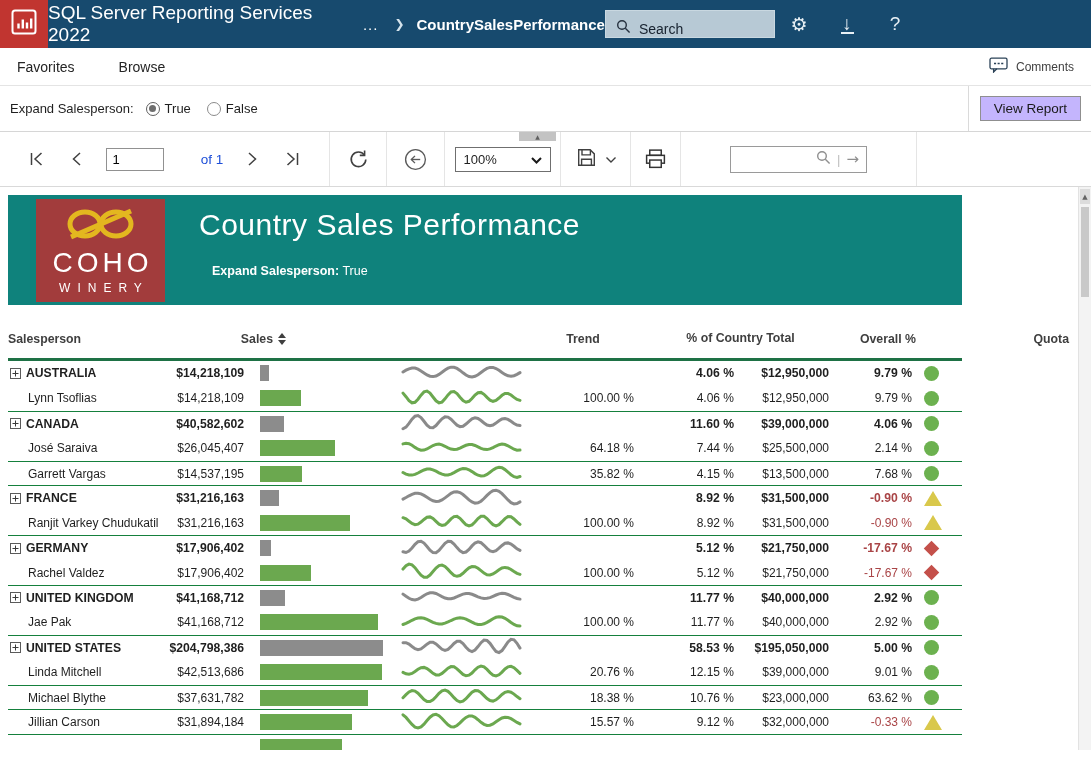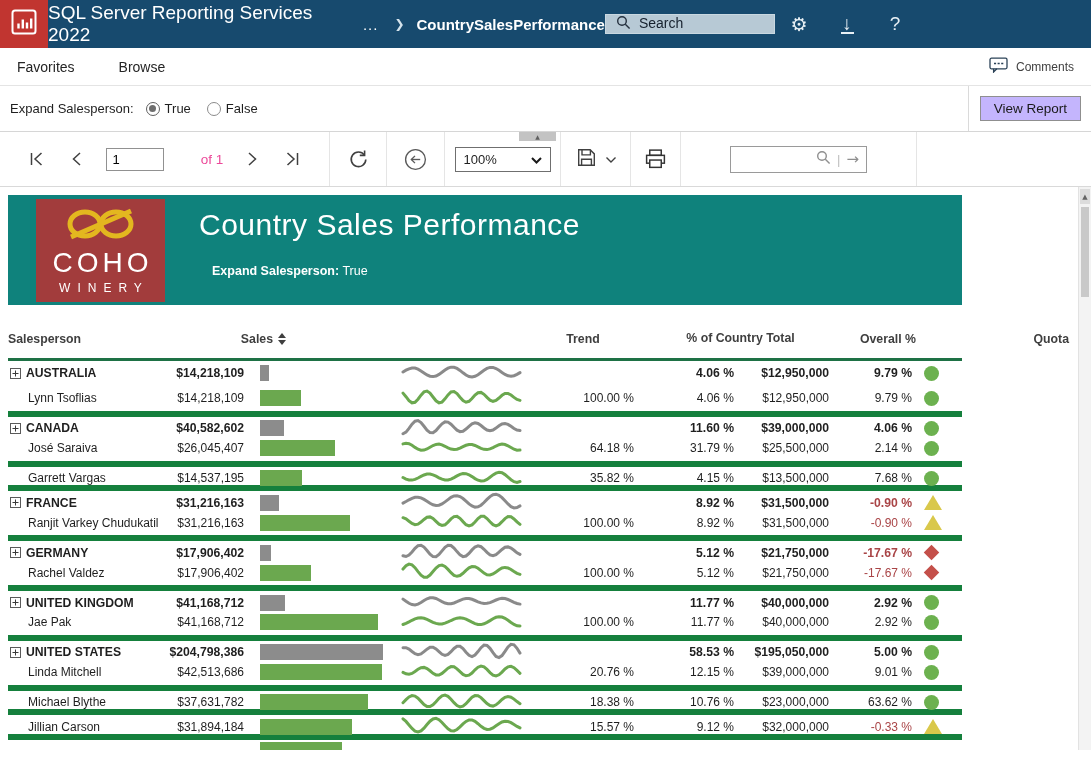--- a/index.html
+++ b/index.html
@@ -8,21 +8,21 @@
     width:1091px; height:758px; overflow:hidden; background:#fff;
     font-family:"Liberation Sans","DejaVu Sans",sans-serif; color:#1f1f1f;
   }
   
   .topbar { height:48px; background:var(--topbar-bg,#174A6E); display:flex; align-items:center; color:#fff; }
   .logo-tile { width:48px; height:48px; flex:0 0 48px; background:var(--logo-tile-red,#C13530); display:flex; align-items:center; justify-content:center; cursor:pointer; }
   .app-title { font-size:19px; }
   .crumb-ellipsis { margin-left:28px; font-size:15px; letter-spacing:1px; cursor:pointer; }
   .crumb-chevron { margin-left:16px; font-size:12px; color:#D5E3EC; font-family:"DejaVu Sans",sans-serif; }
   .crumb { margin-left:12px; font-size:15px; font-weight:700; }
-  .search-pill { margin-left:auto; width:183px; height:20px; background:var(--search-pill-bg,#B7C9D5); border:1px solid #C9D8E1; display:flex; align-items:flex-start; gap:8px; padding:0 10px; color:#16212E; font-size:14px; cursor:text; }
+  .search-pill { margin-left:auto; width:183px; height:28px; background:var(--search-pill-bg,#B7C9D5); border:1px solid #C9D8E1; display:flex; align-items:flex-end; gap:8px; padding:0 10px; color:#16212E; font-size:14px; cursor:text; }
   .hicons { display:flex; align-items:center; margin-right:172px; }
   .hicon { width:48px; text-align:center; font-size:19px; color:#E8F0F5; cursor:pointer; line-height:48px; }
   .hicon.gear { font-family:"DejaVu Sans",sans-serif; }
   .dl-wrap { display:inline-flex; flex-direction:column; align-items:center; line-height:16px; vertical-align:middle; }
   .dl-bar { width:13px; height:2px; background:#E8F0F5; margin-top:0; }
   
   .tabsbar { height:38px; background:#fff; border-bottom:1px solid #E4E4E4; display:flex; align-items:center; padding:0 17px; font-size:14px; color:#252525; }
   .tab { cursor:pointer; }
   .tab + .tab { margin-left:44px; }
   .comments-btn { margin-left:auto; display:flex; align-items:center; gap:8px; color:#404040; cursor:pointer; font-size:12px; }
@@ -40,39 +40,39 @@
   .collapse-handle { position:absolute; top:0; left:519px; width:37px; height:9px; background:#C3C3C3; display:flex; align-items:center; justify-content:center; cursor:pointer; z-index:2; }
   .collapse-handle span { font-size:6px; color:#5F5F5F; line-height:1; font-family:"DejaVu Sans",sans-serif; }
   .tgroup { display:flex; align-items:center; border-right:1px solid #E5E5E5; }
   .pager { width:330px; padding:0 26px; justify-content:space-between; }
   .wc { justify-content:center; }
   .w57{width:57px;} .w58{width:58px;} .w116{width:116px;} .w70{width:70px; gap:6px;} .w50{width:50px;} 
   .find-group { width:236px; justify-content:center; }
   .tfill { flex:1; border-right:none; }
   .tbtn { background:none; border:none; padding:2px; cursor:pointer; display:flex; align-items:center; }
   .page-input { width:58px; height:23px; border:1px solid #919191; font-size:13px; padding:0 0 0 6px; font-family:inherit; }
-  .of { font-size:13.5px; color:#ec4899;margin-left:16px; }
+  .of { font-size:13.5px; color:#1d4ed8;margin-left:16px; }
   .zoom-select { width:96px; height:25px; border:1px solid #6F6F6F; background:#fff; display:flex; align-items:center; justify-content:space-between; padding:0 8px; font-size:13px; cursor:pointer; }
   .find-box { width:137px; height:27px; border:1px solid #9A9A9A; display:flex; align-items:center; gap:6px; padding:0 7px; }
   .find-input { flex:1; min-width:0; border:none; outline:none; font-size:13px; font-family:inherit; }
   .find-pipe { color:#BDBDBD; font-size:13px; }
   .find-arrow { color:#8F8F8F; font-size:15px; font-family:"DejaVu Sans",sans-serif; cursor:pointer; }
   
   .viewport { height:563px; position:relative; overflow:hidden; background:#fff; }
   .banner { position:absolute; left:8px; top:8px; width:954px; height:110px; background:var(--teal-banner,#0F827C); color:#fff; }
   .wlogo { position:absolute; left:28px; top:4px; width:129px; height:103px; background:var(--logo-maroon,#A23C3C); display:flex; flex-direction:column; align-items:center; justify-content:center; }
   .wlogo .l1 { font-size:28px; letter-spacing:4px; line-height:1; margin-top:2px; padding-left:4px; }
   .wlogo .l2 { font-size:12px; letter-spacing:7px; line-height:1; margin-top:5px; padding-left:7px; }
   .banner-title { position:absolute; left:191px; top:13px; font-size:30px; font-weight:400; letter-spacing:.5px; }
   .banner-param { position:absolute; left:204px; top:69px; font-size:12.5px; }
   .rtable { position:absolute; left:8px; top:134px; width:954px; }
   .thead, .trow { display:grid; grid-template-columns:160px 80px 155px 120px 115px 100px 95px 83px 46px; }
   .thead { align-items:center; border-bottom:3px solid var(--header-underline,#1E7145); padding-bottom:2px; min-height:40px; color:#3F3F3F; font-weight:700; font-size:12.3px;gap:40px; }
   .trow { height:24.9px; align-items:center; font-size:12px; color:#1F1F1F; }
-  .trow.sep { border-top:6px solid #15803d; }
+  .trow.sep { border-top:1px solid #15803d; }
   .trow.country { font-weight:700; font-size:12.2px; }
   .c { white-space:nowrap; }
   .cname { display:flex; align-items:center; gap:5px; padding-left:2px; }
   .cname.indent { padding-left:20px; }
   .num { text-align:right; padding-right:4px; }
   .barcell { padding-left:12px; }
   .bar { display:block; height:16px; }
   .var.neg { color:var(--negative-text,#A94446); }
   .indc { display:flex; justify-content:flex-start; padding-left:8px; align-items:center; }
   .hdr-sales { display:flex; justify-content:flex-end; align-items:center; gap:5px; padding-right:2px; }
@@ -375,21 +375,21 @@
             <span>José Saraiva</span>
           </div>
           <div class="c num">$26,045,407</div>
           <div class="c barcell">
             <span class="bar" style="width: 75px; background: rgb(107, 168, 79);"></span>
           </div>
           <div class="c trendc"><svg width="118" height="20" viewBox="0 0 118 20" style="overflow:visible">
               <path d="M0,6.9 L3,6.2 L6,6.7 L9,8.3 L12,10.4 L15,12.2 L18,13.2 L21,13.1 L24,12.0 L27,10.2 L30,8.5 L33,7.4 L36,7.1 L39,7.9 L42,9.3 L45,10.9 L48,12.1 L51,12.6 L54,12.2 L57,11.1 L60,9.6 L63,8.3 L66,7.6 L69,7.6 L72,8.5 L75,9.9 L78,11.3 L81,12.3 L84,12.6 L87,11.9 L90,10.6 L93,9.0 L96,7.7 L99,7.1 L102,7.5 L105,8.8 L108,10.5 L111,12.2 L114,13.2 L117,13.1" fill="none" stroke="#6BA84F" stroke-width="3" stroke-linecap="round"></path>
             </svg></div>
           <div class="c num">64.18 %</div>
-          <div class="c num">31.79 %</div>
+          <div class="c num">7.44 %</div>
           <div class="c num">$25,500,000</div>
           <div class="c num var">2.14 %</div>
           <div class="c indc">
             <span class="ind-green-circle"></span>
           </div>
         </div>
         <div class="trow sep">
           <div class="c cname indent">
             <span>Garrett Vargas</span>
           </div>

